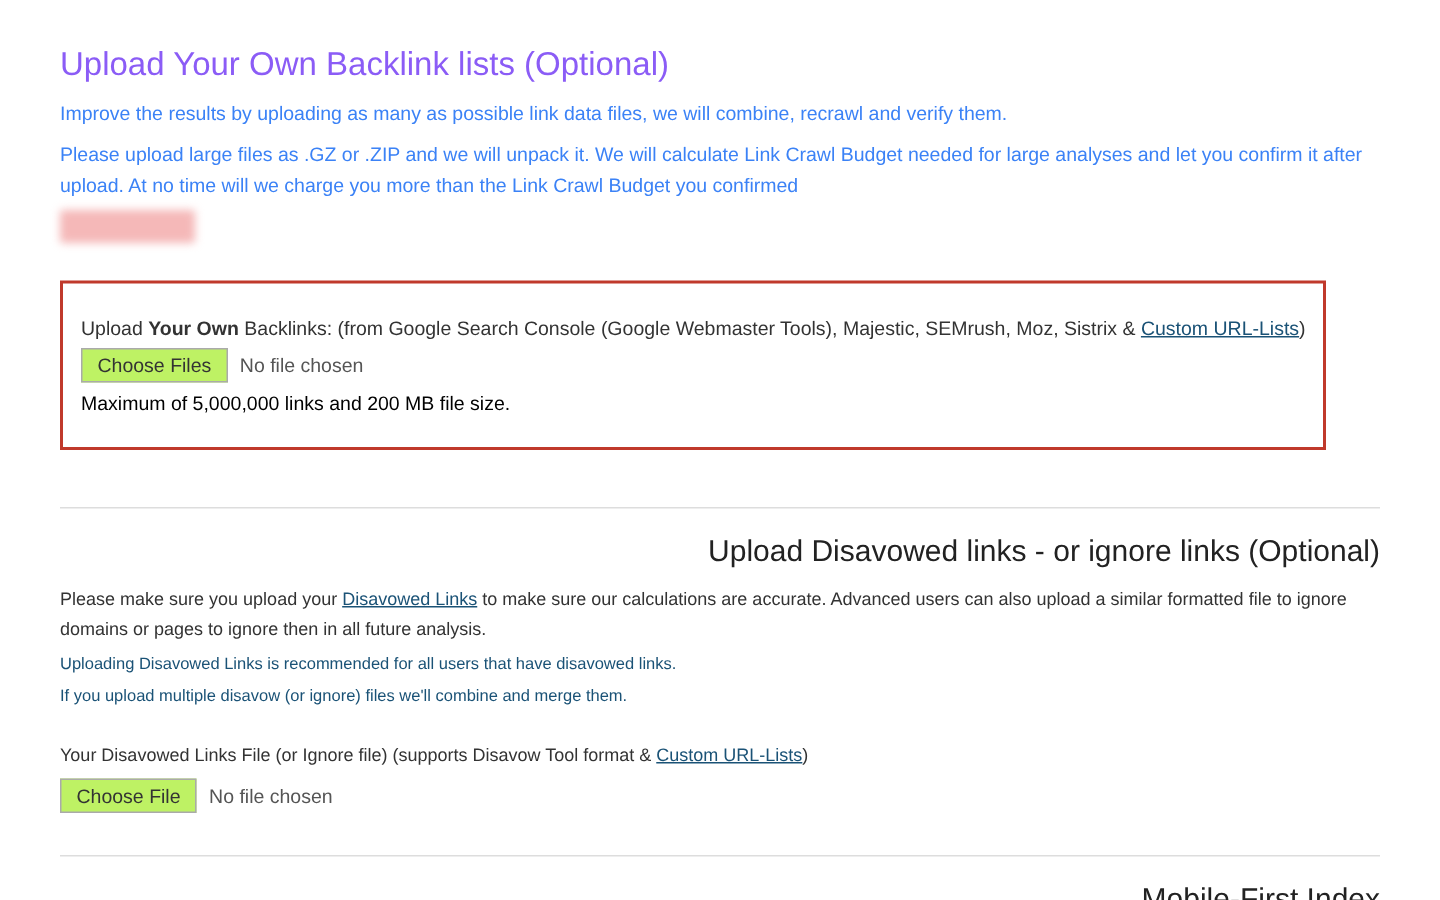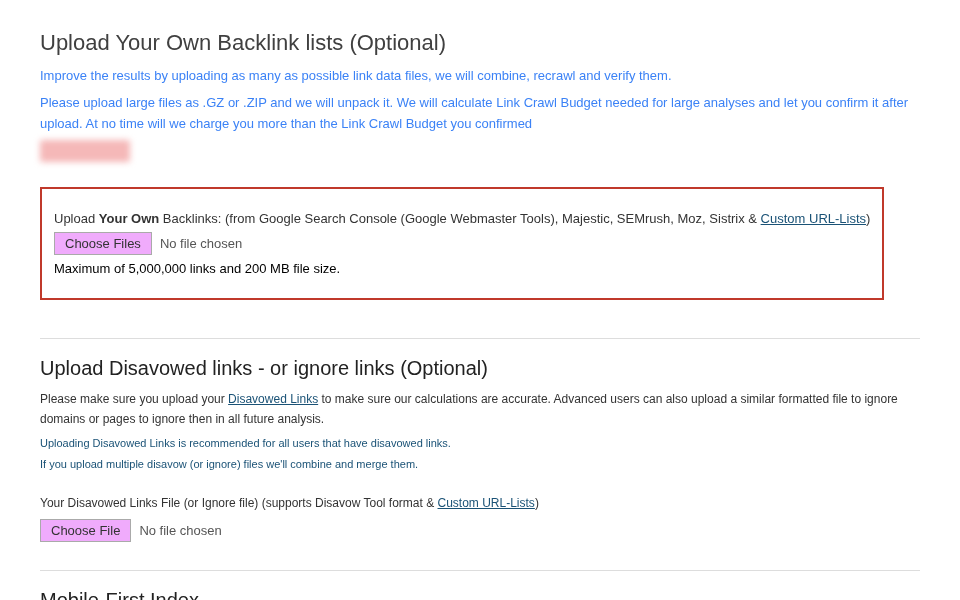--- a/index.html
+++ b/index.html
@@ -8,28 +8,29 @@
       font-size: 14px;
       color: #333;
       background: #fff;
       padding: 30px 40px;
       width: 960px;
       min-height: 600px;
     }
     h2 {
       font-size: 22px;
       font-weight: normal;
-      color: #404040;
+      color: #8b5cf6;
       margin-bottom: 10px;
     }
     h3 {
       font-size: 20px;
       font-weight: normal;
       color: #222;
       margin-bottom: 10px;
+      text-align: right;
     }
     .section {
       margin-bottom: 28px;
     }
     .info-text {
       color: #3b82f6;
       font-size: 13px;
       line-height: 1.6;
       margin-bottom: 6px;
     }
@@ -59,21 +60,21 @@
       color: #1a5276;
       text-decoration: underline;
     }
     .file-input-row {
       display: flex;
       align-items: center;
       gap: 8px;
       margin-bottom: 6px;
     }
     .file-btn {
-      background: #f0abfc;
+      background: #bef264;
       border: 1px solid #aaa;
       padding: 3px 10px;
       font-size: 13px;
       cursor: pointer;
       color: #333;
     }
     .no-file {
       font-size: 13px;
       color: #555;
     }

